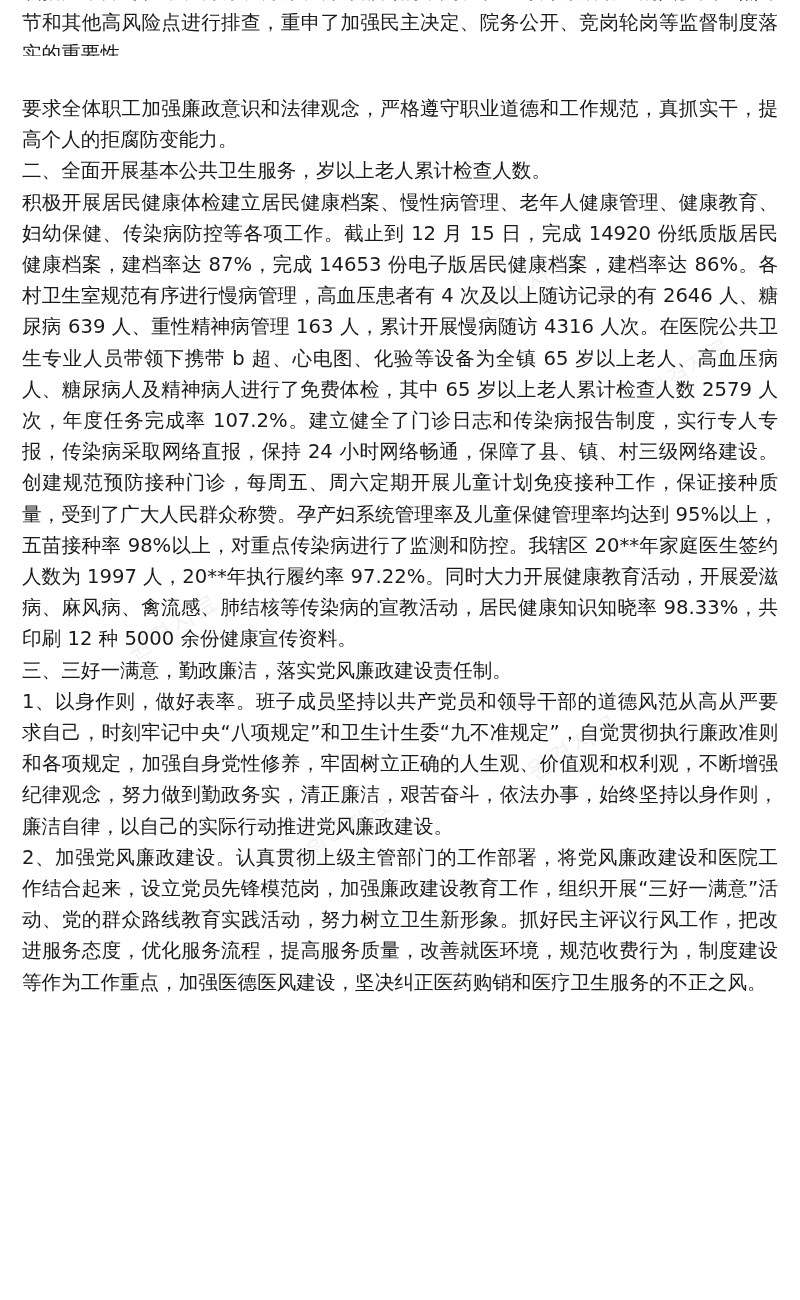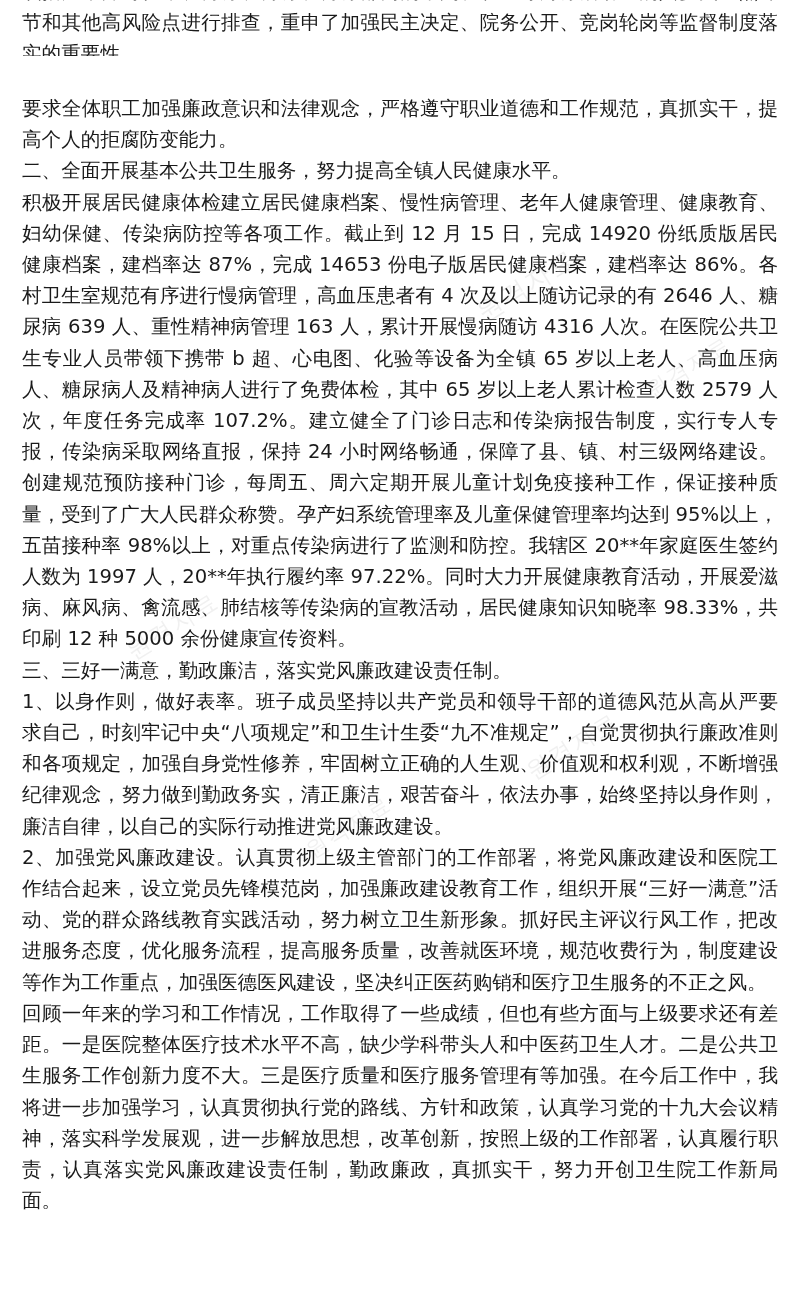--- a/index.html
+++ b/index.html
@@ -102,29 +102,28 @@
   <div id="doc-body">
 
     <div id="clipped-wrap">
       <p class="para">项措施，并对往来、劳务、劳务、劳务部门的采购、管理等财务活动中的其多类重点环节和其他高风险点进行排查，重申了加强民主决定、院务公开、竞岗轮岗等监督制度落实的重要性，</p>
     </div>
 
     <div class="gap"></div>
 
     <p class="para">要求全体职工加强廉政意识和法律观念，严格遵守职业道德和工作规范，真抓实干，提高个人的拒腐防变能力。</p>
 
-    <p class="para">二、全面开展基本公共卫生服务，努力提高全镇人民健康水平。</p>
+    <p class="para">二、全面开展基本公共卫生服务，岁以上老人累计检查人数。</p>
 
     <p class="para">积极开展居民健康体检建立居民健康档案、慢性病管理、老年人健康管理、健康教育、妇幼保健、传染病防控等各项工作。截止到 12 月 15 日，完成 14920 份纸质版居民健康档案，建档率达 87%，完成 14653 份电子版居民健康档案，建档率达 86%。各村卫生室规范有序进行慢病管理，高血压患者有 4 次及以上随访记录的有 2646 人、糖尿病 639 人、重性精神病管理 163 人，累计开展慢病随访 4316 人次。在医院公共卫生专业人员带领下携带 b 超、心电图、化验等设备为全镇 65 岁以上老人、高血压病人、糖尿病人及精神病人进行了免费体检，其中 65 岁以上老人累计检查人数 2579 人次，年度任务完成率 107.2%。建立健全了门诊日志和传染病报告制度，实行专人专报，传染病采取网络直报，保持 24 小时网络畅通，保障了县、镇、村三级网络建设。创建规范预防接种门诊，每周五、周六定期开展儿童计划免疫接种工作，保证接种质量，受到了广大人民群众称赞。孕产妇系统管理率及儿童保健管理率均达到 95%以上，五苗接种率 98%以上，对重点传染病进行了监测和防控。我辖区 20**年家庭医生签约人数为 1997 人，20**年执行履约率 97.22%。同时大力开展健康教育活动，开展爱滋病、麻风病、禽流感、肺结核等传染病的宣教活动，居民健康知识知晓率 98.33%，共印刷 12 种 5000 余份健康宣传资料。</p>
 
     <p class="para">三、三好一满意，勤政廉洁，落实党风廉政建设责任制。</p>
 
     <p class="para">1、以身作则，做好表率。班子成员坚持以共产党员和领导干部的道德风范从高从严要求自己，时刻牢记中央“八项规定”和卫生计生委“九不准规定”，自觉贯彻执行廉政准则和各项规定，加强自身党性修养，牢固树立正确的人生观、价值观和权利观，不断增强纪律观念，努力做到勤政务实，清正廉洁，艰苦奋斗，依法办事，始终坚持以身作则，廉洁自律，以自己的实际行动推进党风廉政建设。</p>
 
 
     <p class="para">2、加强党风廉政建设。认真贯彻上级主管部门的工作部署，将党风廉政建设和医院工作结合起来，设立党员先锋模范岗，加强廉政建设教育工作，组织开展“三好一满意”活动、党的群众路线教育实践活动，努力树立卫生新形象。抓好民主评议行风工作，把改进服务态度，优化服务流程，提高服务质量，改善就医环境，规范收费行为，制度建设等作为工作重点，加强医德医风建设，坚决纠正医药购销和医疗卫生服务的不正之风。</p>
 
-    <p class="para">回顾一年来的学习和工作情况，工作取得了一些成绩，但也有些方面与上级要求还有差距。一是医院整体医疗技术水平不高，缺少学科带头人和中医药卫生人才。二是公共卫生服务工作创新力度不大。三是医疗质量和医疗服务管理有等加强。在今后工作中，我将进一步加强学习，认真贯彻执行党的路线、方针和政策，认真学习党的十九大会议精神，落实科学发展观，进一步解放思想，改革创新，按照上级的工作部署，认真履行职责，认真落实党风廉政建设责任制，勤政廉政，真抓实干，努力开创卫生院工作新局面。</p>
 
     <div class="bottom-gap"></div>
 
   </div>
 </div>
 
 </body></html>

